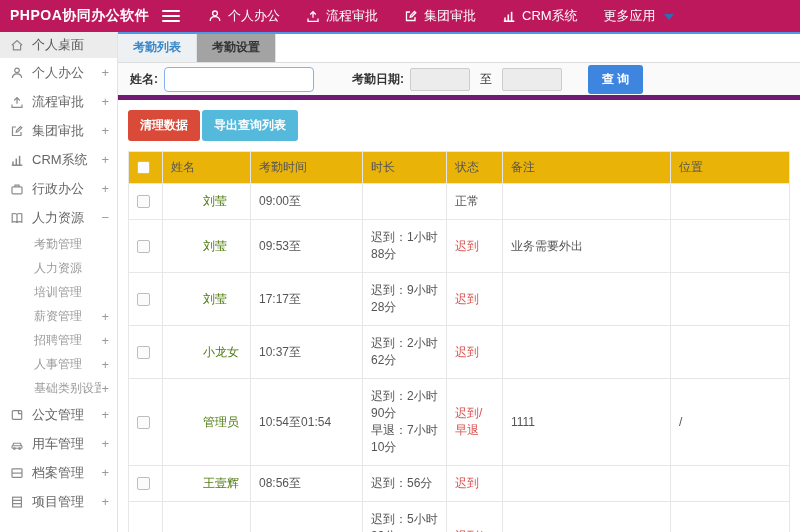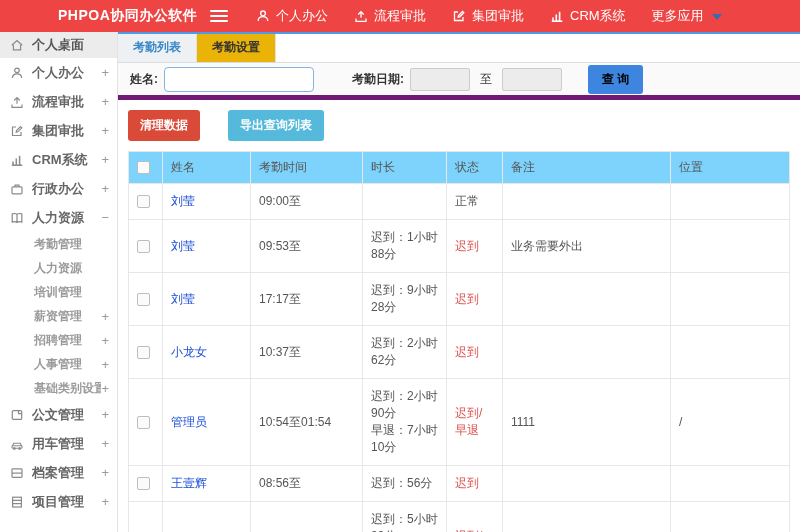--- a/index.html
+++ b/index.html
@@ -1,66 +1,66 @@
 <!DOCTYPE html>
 <html><head>
 <meta charset="utf-8">
 <style>
   * { margin:0; padding:0; box-sizing:border-box; }
   html,body { width:800px; height:532px; overflow:hidden; }
   body { font-family:"Liberation Sans","DejaVu Sans",sans-serif; background:#f0f0f0; font-size:12px; color:#555; }
   .app { width:800px; height:532px; position:relative; overflow:hidden; }
 
   
-  .topbar { height:32px; background:#ef4444; display:flex; align-items:center; color:#fff;padding-left:48px; }
+  .topbar { height:32px; background:#be185d; display:flex; align-items:center; color:#fff; }
   .brand { font-size:14px; font-weight:bold; padding-left:10px; width:162px; letter-spacing:0.5px; }
   .burger { width:18px; margin-right:28px; cursor:pointer; }
   .burger i { display:block; height:2px; background:#fff; margin:3px 0; border-radius:1px; }
   .nav-item { display:flex; align-items:center; margin-right:26px; font-size:13px; cursor:pointer; }
   .nav-item svg { margin-right:6px; }
   .caret { width:0; height:0; border-left:5px solid transparent; border-right:5px solid transparent; border-top:6px solid #2f6db5; margin-left:8px; margin-top:2px; }
 
   
   .sidebar { position:absolute; left:0; top:32px; width:118px; height:500px; background:#fff; border-right:1px solid #e3e3e3; overflow:hidden; }
   .s-item { display:flex; align-items:center; height:29px; padding:0 8px 0 10px; color:#666; font-size:13px; cursor:pointer; }
   .s-item.first { height:26px; background:#ececec; color:#555; }
   .s-item .s-ico { width:15px; height:15px; margin-right:7px; color:#8a8a8a; flex:none; display:flex; align-items:center; }
-  .s-label { flex:1; white-space:nowrap; overflow:hidden;font-weight:bold; }
+  .s-label { flex:1; white-space:nowrap; overflow:hidden; }
   .s-expand { color:#9a9a9a; font-size:13px; }
   .s-sub { }
   .s-sub-item { display:flex; align-items:center; height:24px; padding:0 8px 0 34px; color:#9a9a9a; font-size:12px; cursor:pointer; }
   .s-sub-item .s-label { flex:1; }
 
   
   .main { position:absolute; left:118px; top:32px; width:682px; height:500px; background:#f0f0f0; padding-top:0; }
   .panel { background:#fff; border-top:2px solid #4d9be8; min-height:494px; }
 
   .tabs { display:flex; background:#fff; border-bottom:1px solid #ddd; }
-  .tab { padding:5px 15px 6px; font-size:12px; font-weight:bold; color:#333; border-right:1px solid #e2e2e2; cursor:pointer; background:#eab308; }
+  .tab { padding:5px 15px 6px; font-size:12px; font-weight:bold; color:#333; border-right:1px solid #e2e2e2; cursor:pointer; background:#a3a3a3; }
   .tab.active { color:#3a87c8; background:#eef1f4; }
 
   .filter-row { display:flex; align-items:center; background:#fafafa; border-bottom:5px solid #701a75; padding:7px 12px; height:37px; }
   .f-label { font-weight:bold; color:#333; margin-right:6px; white-space:nowrap; }
   .name-input { width:150px; height:25px; border:1px solid #86b3e3; border-radius:4px; background:#fff; padding:0 6px; font-size:12px; outline:none; }
   .date-label { margin-left:38px; }
   .date-input { width:60px; height:23px; border:1px solid #ccc; border-radius:2px; background:#ececec; padding:0 4px; font-size:12px; }
   .to-label { margin:0 10px; color:#333; }
-  .search-btn { margin-left:26px; background:#3e85e0; color:#000000; border:none; border-radius:3px; padding:6px 14px; font-size:12px; font-weight:bold; cursor:pointer; white-space:nowrap; }
-
-  .actions-row { padding:10px; display:flex; gap:28px; background:#fff; }
+  .search-btn { margin-left:26px; background:#3e85e0; color:#ffffff; border:none; border-radius:3px; padding:6px 14px; font-size:12px; font-weight:bold; cursor:pointer; white-space:nowrap; }
+
+  .actions-row { padding:10px; display:flex; gap:2px; background:#fff; }
   .btn { border:none; border-radius:3px; color:#fff; font-size:12px; font-weight:bold; padding:7px 12px; cursor:pointer; white-space:nowrap; }
   .btn-danger { background:#da4a38; }
   .btn-info { background:#54b9db; }
 
   .table-wrap { padding:0 10px 10px; background:#fff; }
   table { width:100%; border-collapse:collapse; table-layout:fixed; }
   th, td { border:1px solid #e7e7e7; padding:8px 8px; font-size:12px; text-align:left; vertical-align:middle; word-break:break-all; }
-  th { background:#7dd3fc; color:#555; font-weight:normal; padding:7px 8px; }
+  th { background:#eab308; color:#555; font-weight:normal; padding:7px 8px; }
   td { color:#555; padding:9px 8px; }
-  td.c-name a { color:#1d4ed8; text-decoration:none; cursor:pointer; }
+  td.c-name a { color:#4d7c0f; text-decoration:none; cursor:pointer;margin-left:32px; }
   td.c-dur { white-space:pre-line; }
   .cbx { width:13px; height:13px; border:1px solid #bdbdbd; border-radius:2px; background:#fbfbfb; cursor:pointer; }
 </style>
 </head>
 <body>
 
 <div class="app">
 
   <div class="topbar">
     <div class="brand">PHPOA协同办公软件</div>

